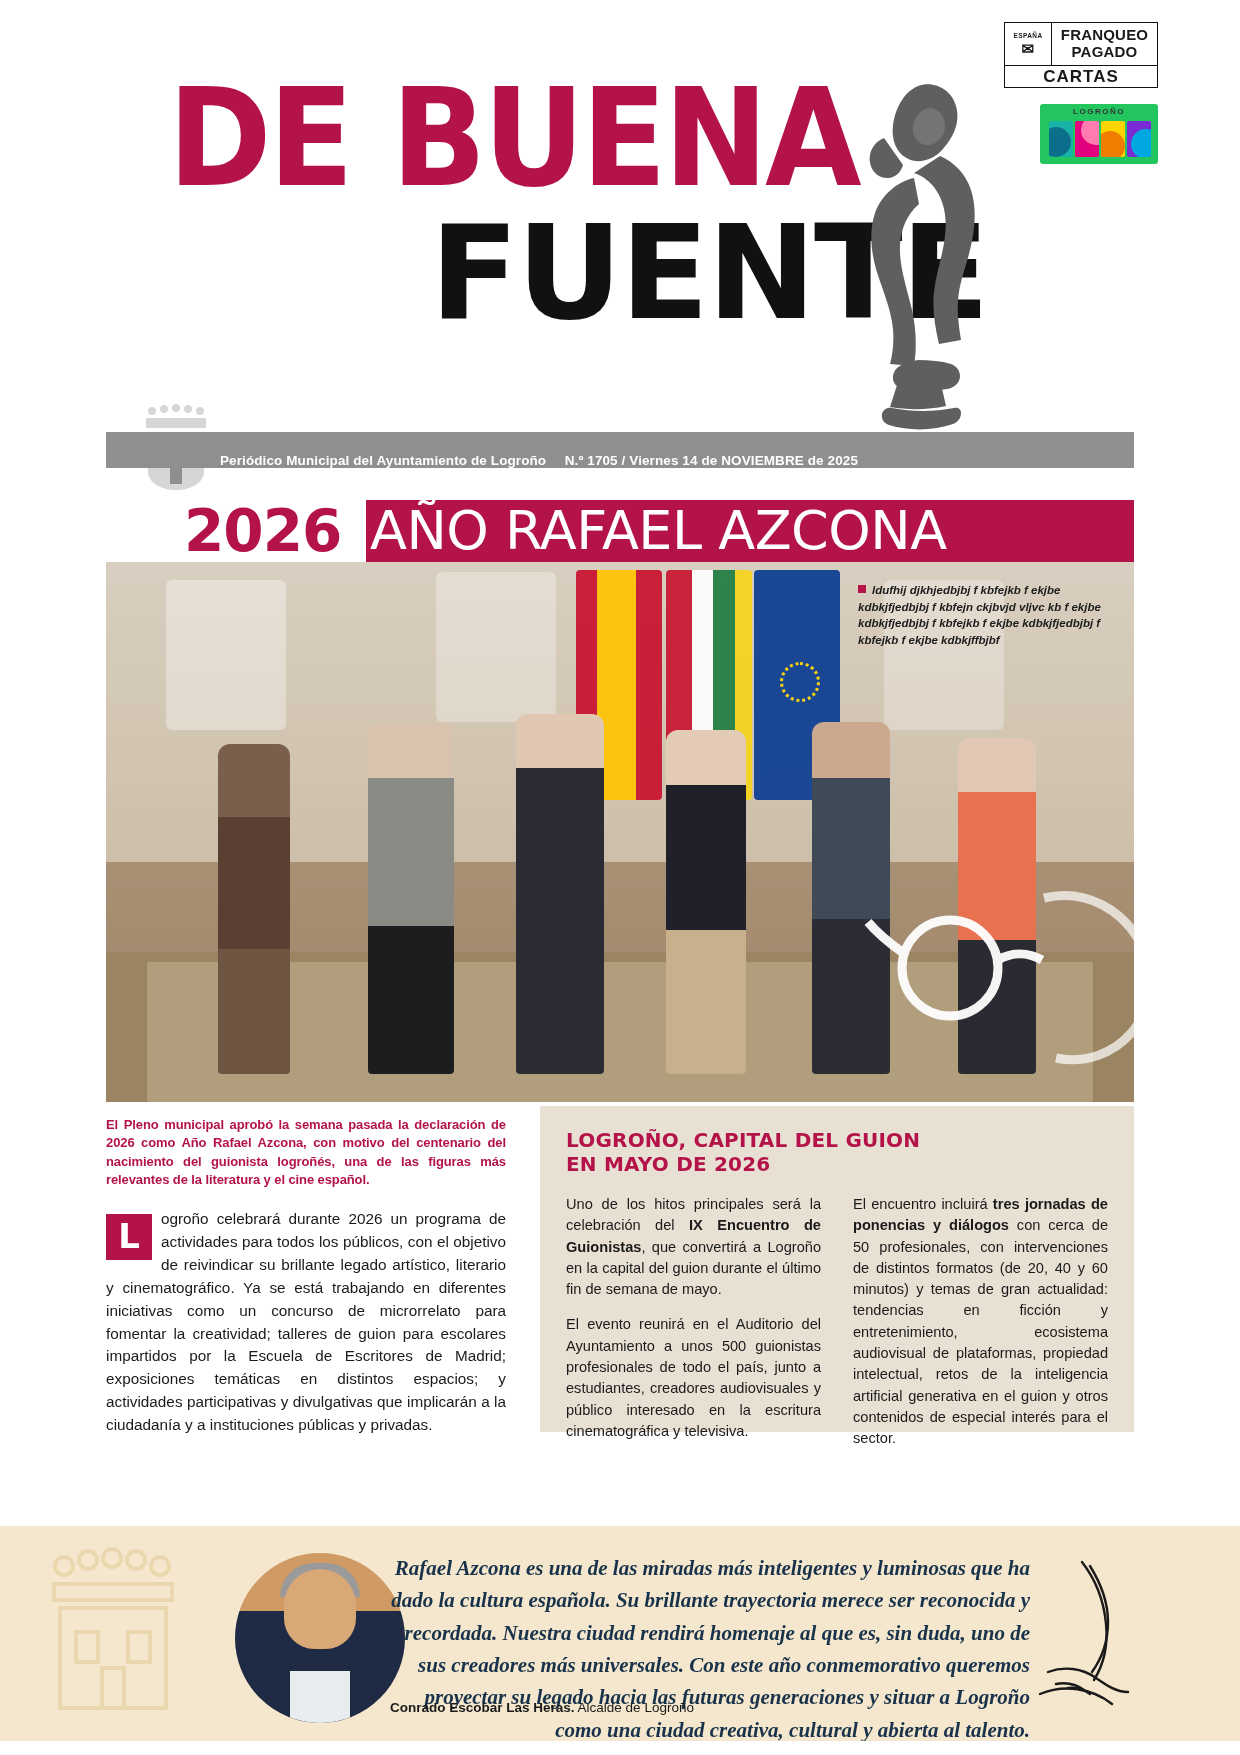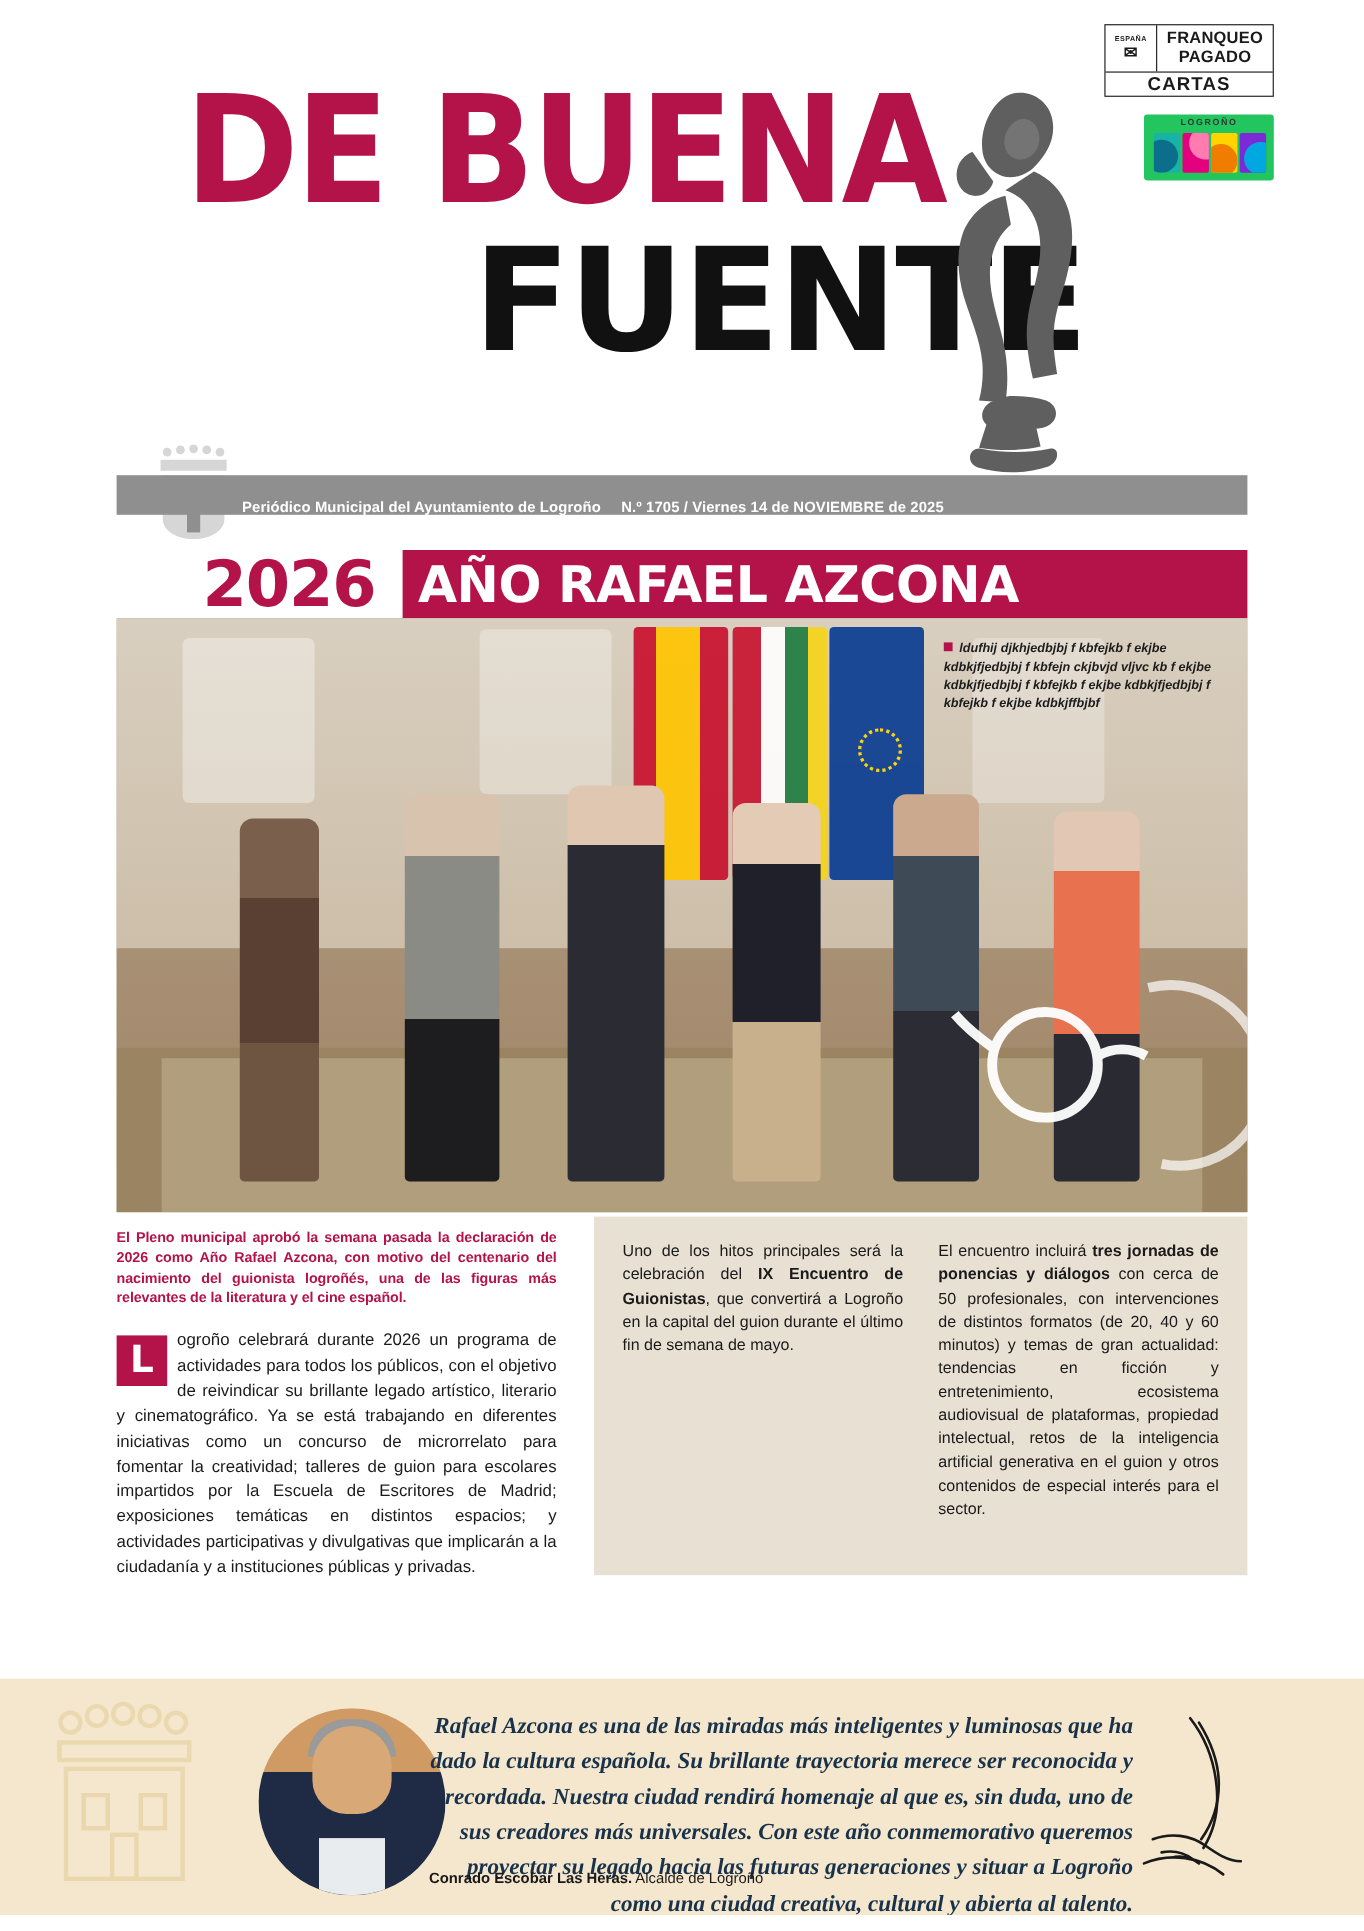--- a/index.html
+++ b/index.html
@@ -114,22 +114,22 @@
     position:absolute;left:78px;top:0;
     font-family:"DejaVu Sans", sans-serif;
     font-weight:800; font-size:58px; line-height:62px; color:#b4134a; letter-spacing:-1px;
   }
   .hl-band{
     position:absolute;left:260px;top:0;right:0;height:62px;background:#b4134a;
   }
   .hl-band span{
     display:block; color:#fff;
     font-family:"DejaVu Sans", sans-serif;
-    font-weight:700; font-size:46px; line-height:62px; letter-spacing:-.5px;
-    padding-left:14px;
+    font-weight:400; font-size:54px; line-height:62px; letter-spacing:-.5px;
+    padding-left:4px;
   }
 
   
   .photo{
     position:absolute; left:106px; top:562px; width:1028px; height:540px;
     overflow:hidden;
     background:linear-gradient(#b8a88f,#9c8a71);
   }
   .ph-wall{position:absolute;inset:0;background:linear-gradient(180deg,#d9cfc0 0%,#cdbfa9 55%,#b9a88e 100%);}
   .ph-wain{position:absolute;left:0;right:0;top:300px;height:90px;background:#8a6a48;opacity:.55;}
@@ -344,23 +344,28 @@
 
     <div class="col-left">
       <div class="lead">El Pleno municipal aprobó la semana pasada la declaración de 2026 como Año Rafael Azcona, con motivo del centenario del nacimiento del guionista logroñés, una de las figuras más relevantes de la literatura y el cine español.</div>
       <p class="flow">
         <span class="drop">L</span><span>ogroño celebrará durante 2026 un programa de actividades para todos los públicos, con el objetivo de reivindicar su brillante legado artístico, literario y cinematográfico. Ya se está trabajando en diferentes  iniciativas como un concurso de microrrelato para fomentar la creatividad; talleres de guion para escolares impartidos por la Escuela de Escritores de Madrid; exposiciones temáticas en distintos espacios; y actividades participativas y divulgativas que implicarán a la ciudadanía y a instituciones públicas y privadas.</span>
       </p>
     </div>
 
     <div class="panel">
       <div class="panel-inner">
+        <h2>
+          <span>LOGROÑO, CAPITAL DEL GUION</span><br>
+          <span>EN MAYO DE 2026</span>
+        </h2>
         <div class="cols">
           <div>
             <p><span>Uno de los hitos principales será la celebración del </span><b>IX Encuentro de Guionistas</b><span>, que convertirá a Logroño en la capital del guion durante el último fin de semana de mayo.</span></p>
+            <p>El evento reunirá en el Auditorio del Ayuntamiento a unos 500 guionistas profesionales de todo el país, junto a estudiantes, creadores audiovisuales y público interesado en la escritura cinematográfica y televisiva.</p>
           </div>
           <div>
             <p><span>El encuentro incluirá </span><b>tres jornadas de ponencias y diálogos</b><span> con cerca de 50 profesionales, con intervenciones de distintos formatos (de 20, 40 y 60 minutos) y temas de gran actualidad: tendencias en ficción y entretenimiento, ecosistema audiovisual de plataformas, propiedad intelectual, retos de la inteligencia artificial generativa en el guion y otros contenidos de especial interés para el sector.</span></p>
           </div>
         </div>
       </div>
     </div>
   </div>
 
   <div class="quote">

